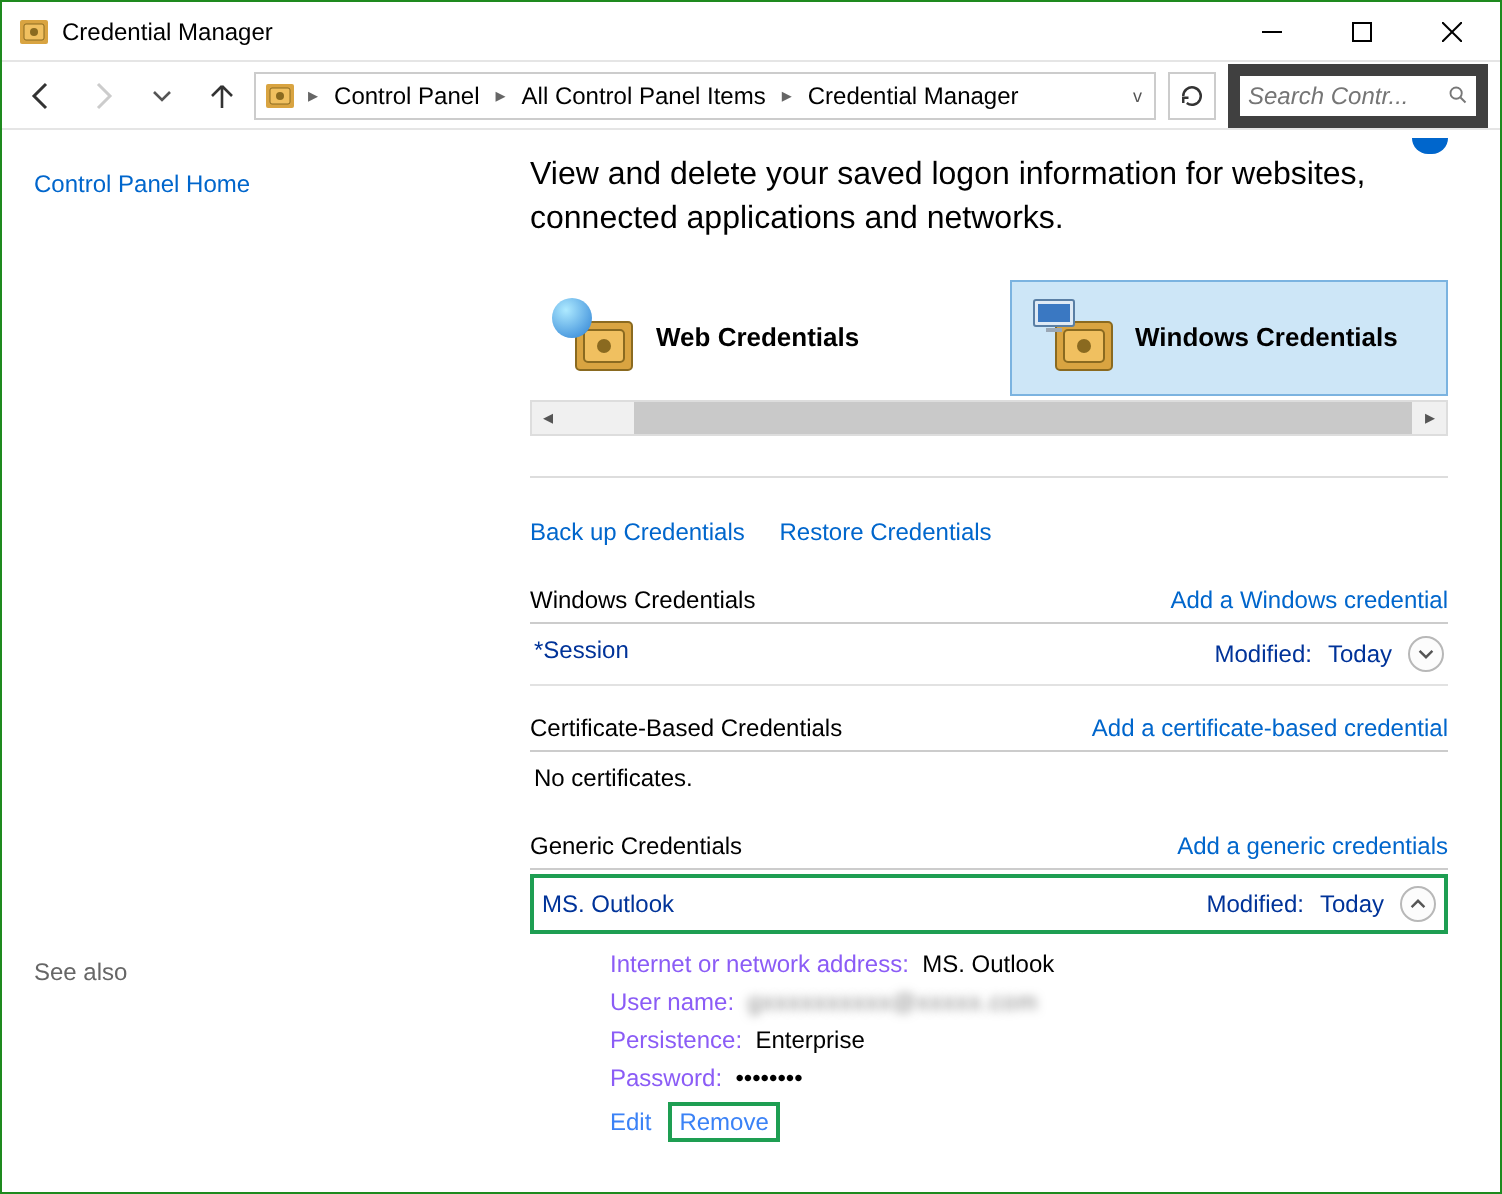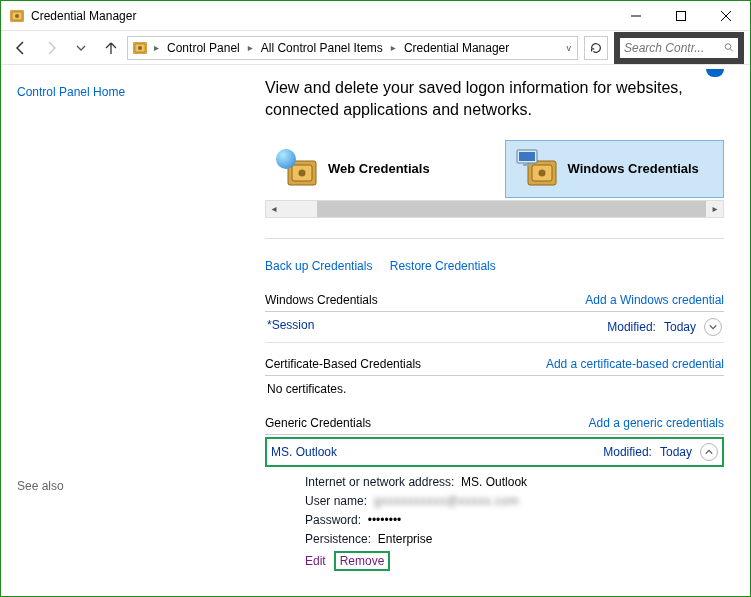--- a/index.html
+++ b/index.html
@@ -66,24 +66,24 @@
 .no-items { font-size: 12px; padding: 6px 2px; }
 
 
 .hl-entry { border: 2px solid #1e9e52; padding: 4px 4px; display: flex; justify-content: space-between; align-items: center; font-size: 12px; margin-top: 2px; }
 .hl-entry .name { color: #003399; }
 .hl-entry .meta { display: flex; align-items: center; gap: 8px; color: #003399; }
 
 
 .details { padding: 8px 2px 4px 40px; font-size: 12px; }
 .drow { margin-bottom: 5px; }
-.drow .lbl { color: #0f172a; }
+.drow .lbl { color: #8b5cf6; }
 .drow .blur { color: transparent; text-shadow: 0 0 5px rgba(0,0,0,.5); letter-spacing: .5px; }
 .actions { margin-top: 4px; display: flex; align-items: center; gap: 8px; }
-.actions .alink { color: #701a75; cursor: pointer; }
+.actions .alink { color: #3b82f6; cursor: pointer; }
 .actions .hl { border: 2px solid #1e9e52; padding: 1px 4px; }
 
 .globe { width: 20px; height: 20px; border-radius: 50%; background: radial-gradient(circle at 35% 30%, #aeeaff, #2a7fd4); position: absolute; top: 0; left: 0; }
 .monitor { position: absolute; top: 0; left: 0; }
 </style>
 </head>
 <body>
 
 <div class="titlebar">
   <svg class="app-icon" viewBox="0 0 16 16">
@@ -248,22 +248,22 @@
             <svg viewBox="0 0 10 10">
               <path d="M1 7 L5 3 L9 7" fill="none" stroke="#555" stroke-width="1.5"></path>
             </svg>
           </span>
       </span>
     </div>
 
     <div class="details">
       <div class="drow"><span class="lbl">Internet or network address:</span>&nbsp;&nbsp;<span>MS. Outlook</span></div>
       <div class="drow"><span class="lbl">User name:</span>&nbsp;&nbsp;<span class="blur">gxxxxxxxxxx@xxxxx.com</span></div>
+      <div class="drow"><span class="lbl">Persistence:</span>&nbsp;&nbsp;<span>Enterprise</span></div>
       <div class="drow"><span class="lbl">Password:</span>&nbsp;&nbsp;<span>••••••••</span></div>
-      <div class="drow"><span class="lbl">Persistence:</span>&nbsp;&nbsp;<span>Enterprise</span></div>
       <div class="actions">
         <span class="alink">Edit</span>
         <span class="alink hl">Remove</span>
       </div>
     </div>
 
   </div>
 </div>
 
 </body></html>

